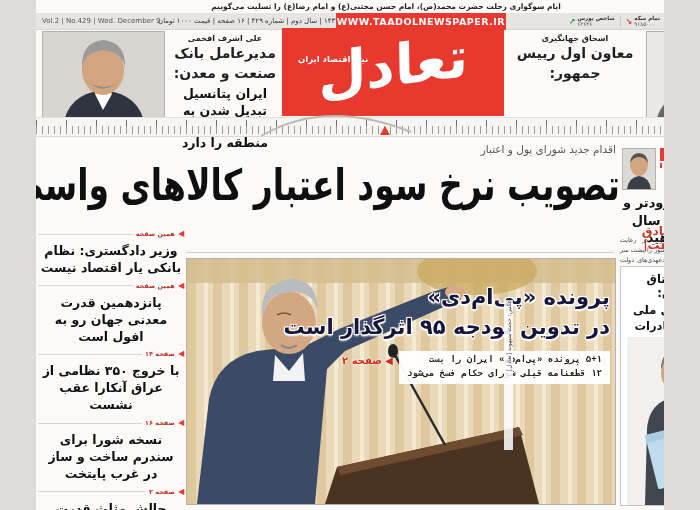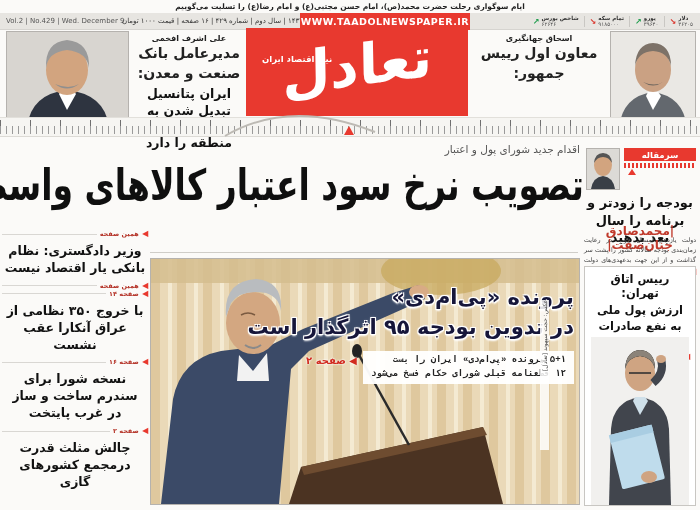--- a/index.html
+++ b/index.html
@@ -1,19 +1,19 @@
 <!DOCTYPE html>
 <html lang="fa"><head>
 <meta charset="utf-8">
 <style>
   * { margin:0; padding:0; box-sizing:border-box; }
   html,body { background:#dedcd8; }
   body { font-family:"DejaVu Sans", sans-serif; }
   .page {
-    position:relative; width:700px; height:510px; margin:0 auto;
+    position:relative; width:628px; height:510px; margin:0 auto;
     background:#fbfaf8; overflow:hidden; direction:rtl;
   }
   
   .top-strip { position:absolute; top:0; left:0; width:700px; height:13px;
     display:flex; align-items:center; justify-content:center;
     font-size:7.5px; font-weight:bold; color:#222; background:#fbfaf8; }
   .info-bar { position:absolute; top:13px; left:0; width:700px; height:17px;
     background:#e7e5e1; border-bottom:1px solid #d6d4d0; }
   .vol { position:absolute; left:6px; top:4px; font-size:7px; color:#555; direction:ltr; white-space:nowrap; }
   .date-fa { position:absolute; left:122px; top:4px; font-size:7px; color:#333; direction:rtl; white-space:nowrap; }
@@ -228,20 +228,21 @@
       <span class="pline"></span>
     </div>
 
     <div class="lc-head">وزیر دادگستری: نظام بانکی یار اقتصاد نیست</div>
     <div class="ptag">
       <span class="tri">▶</span>
       <span class="ptxt">همین صفحه</span>
       <span class="pline"></span>
     </div>
 
+    <div class="lc-head">پانزدهمین قدرت معدنی جهان رو به افول است</div>
     <div class="ptag">
       <span class="tri">▶</span>
       <span class="ptxt">صفحه ۱۴</span>
       <span class="pline"></span>
     </div>
 
     <div class="lc-head">با خروج ۳۵۰ نظامی از عراق آنکارا عقب نشست</div>
     <div class="ptag">
       <span class="tri">▶</span>
       <span class="ptxt">صفحه ۱۶</span>

